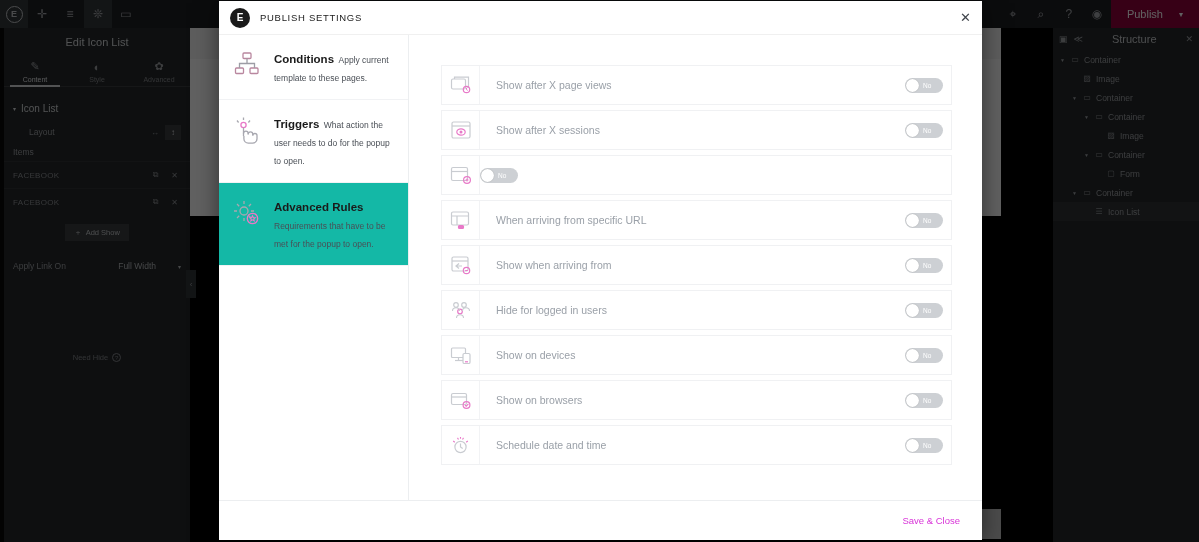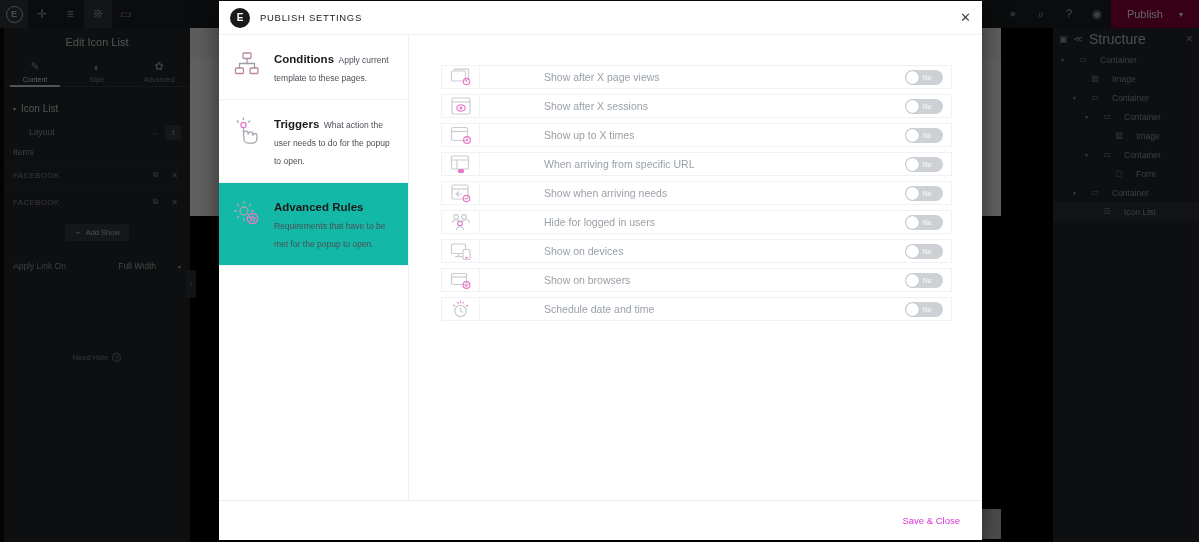--- a/index.html
+++ b/index.html
@@ -121,23 +121,23 @@
   
   .structure {
     position: absolute; left: 1053px; top: 28px; width: 146px; height: 514px;
     background: #26292c; color: #aeb1b5;
   }
   .st-head {
     display: flex; align-items: center; height: 22px; padding: 0 6px; gap: 6px;
     font-size: 9px; color: #c8cbce;
   }
   .st-head .sh-icon { font-size: 9px; color: #9da0a4; }
-  .st-title { flex: 1; font-size: 14px; }
+  .st-title { flex: 1; text-align: center; font-size: 11px; }
   .tree-row {
-    display: flex; align-items: center; height: 19px; gap: 12px;
+    display: flex; align-items: center; height: 19px; gap: 4px;
     font-size: 8.5px; color: #9da0a4;
   }
   .tree-row.sel { background: #303336; }
   .tr-caret { font-size: 5px; width: 7px; text-align: center; color: #9da0a4; }
   .tr-icon { font-size: 8px; width: 10px; text-align: center; color: #8e9195; }
 
   
   .dim { position: absolute; inset: 0; background: rgba(0,0,0,.62); }
 
   
@@ -166,22 +166,22 @@
     border-bottom: 1px solid #f1f2f4;
   }
   .side-item.active { background: #14b8a6; }
   .si-icon { width: 30px; flex: none; display: flex; align-items: flex-start; justify-content: center; padding-top: 2px; }
   .si-text { flex: 1; }
   .si-title { font-size: 11.5px; font-weight: bold; color: #1a1a1a; margin-bottom: 2px; }
   .si-desc { font-size: 8.5px; color: #4a4f56; line-height: 1.45; }
 
   .m-main { flex: 1; padding: 30px 30px 0 32px; overflow: hidden; }
   .rule-row {
-    display: flex; align-items: center; height: 24px;
-    border: 1px solid #f0f1f3; margin-bottom: 5px; background: #fff; gap: 48px;
+    display: flex; align-items: center; height: 40px;
+    border: 1px solid #f0f1f3; margin-bottom: 5px; background: #fff;
   }
   .rr-icon {
     width: 38px; flex: none; display: flex; align-items: center; justify-content: center;
     border-right: 1px solid #f2f3f5; height: 100%;
   }
   .rr-label { flex: 1; padding-left: 16px; font-size: 10.5px; color: #9aa0a8; }
   .toggle {
     margin-right: 8px; width: 38px; height: 15px; border-radius: 8px;
     background: #cdd0d4; display: flex; align-items: center; position: relative;
   }
@@ -451,21 +451,20 @@
           </div>
           <div class="rule-row">
             <span class="rr-icon">
               <svg width="22" height="20" viewBox="0 0 22 20" fill="none" stroke="#c9ccd1" stroke-width="1.2">
                 <rect x="1.5" y="2.5" width="16" height="13" rx="1.5"></rect>
                 <path d="M1.5 6.5h16"></path>
                 <circle cx="17" cy="15" r="3.4" stroke="#e879c8"></circle>
                 <path d="M15.5 15h3M17 13.5v3" stroke="#e879c8" stroke-width="1"></path>
               </svg>
             </span>
-            <span class="rr-label">Show up to X times</span>
             <span class="toggle">
               <span class="tg-knob"></span>
               <span class="tg-text">No</span>
             </span>
           </div>
           <div class="rule-row">
             <span class="rr-icon">
               <svg width="22" height="20" viewBox="0 0 22 20" fill="none" stroke="#c9ccd1" stroke-width="1.2">
                 <rect x="1.5" y="2" width="17" height="13" rx="1.5"></rect>
                 <path d="M1.5 6h17M7 6v9"></path>
@@ -481,21 +480,21 @@
           <div class="rule-row">
             <span class="rr-icon">
               <svg width="22" height="20" viewBox="0 0 22 20" fill="none" stroke="#c9ccd1" stroke-width="1.2">
                 <rect x="2" y="2" width="16" height="14" rx="1.5"></rect>
                 <path d="M2 6h16"></path>
                 <path d="M6 11h6M9 8.5L6 11l3 2.5"></path>
                 <circle cx="16.5" cy="15.5" r="3.2" stroke="#e879c8"></circle>
                 <path d="M15.2 15.5h2.6" stroke="#e879c8" stroke-width="1"></path>
               </svg>
             </span>
-            <span class="rr-label">Show when arriving needs</span>
+            <span class="rr-label">Show when arriving from</span>
             <span class="toggle">
               <span class="tg-knob"></span>
               <span class="tg-text">No</span>
             </span>
           </div>
           <div class="rule-row">
             <span class="rr-icon">
               <svg width="22" height="20" viewBox="0 0 22 20" fill="none" stroke="#c9ccd1" stroke-width="1.2">
                 <circle cx="6" cy="5" r="2.3"></circle>
                 <circle cx="14" cy="5" r="2.3"></circle>

